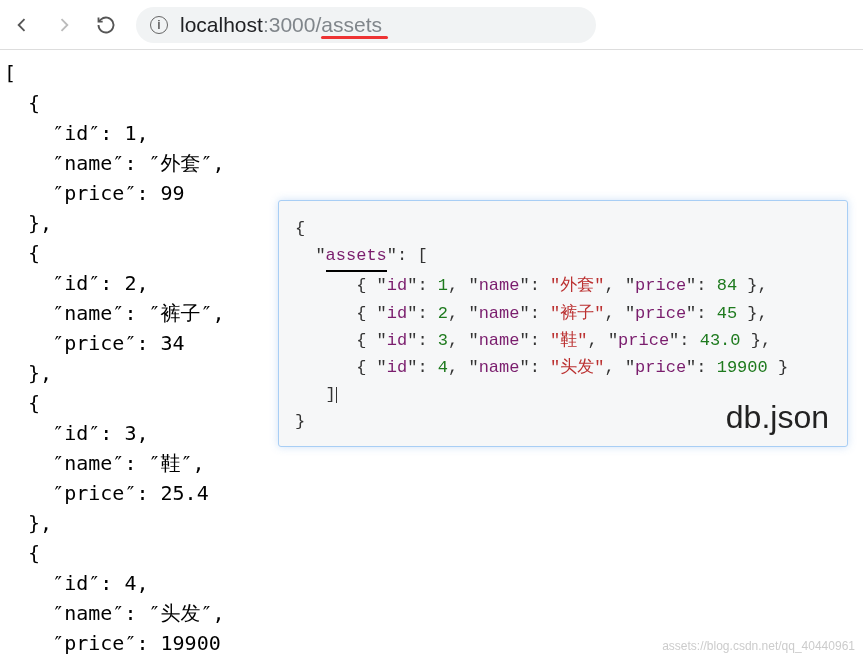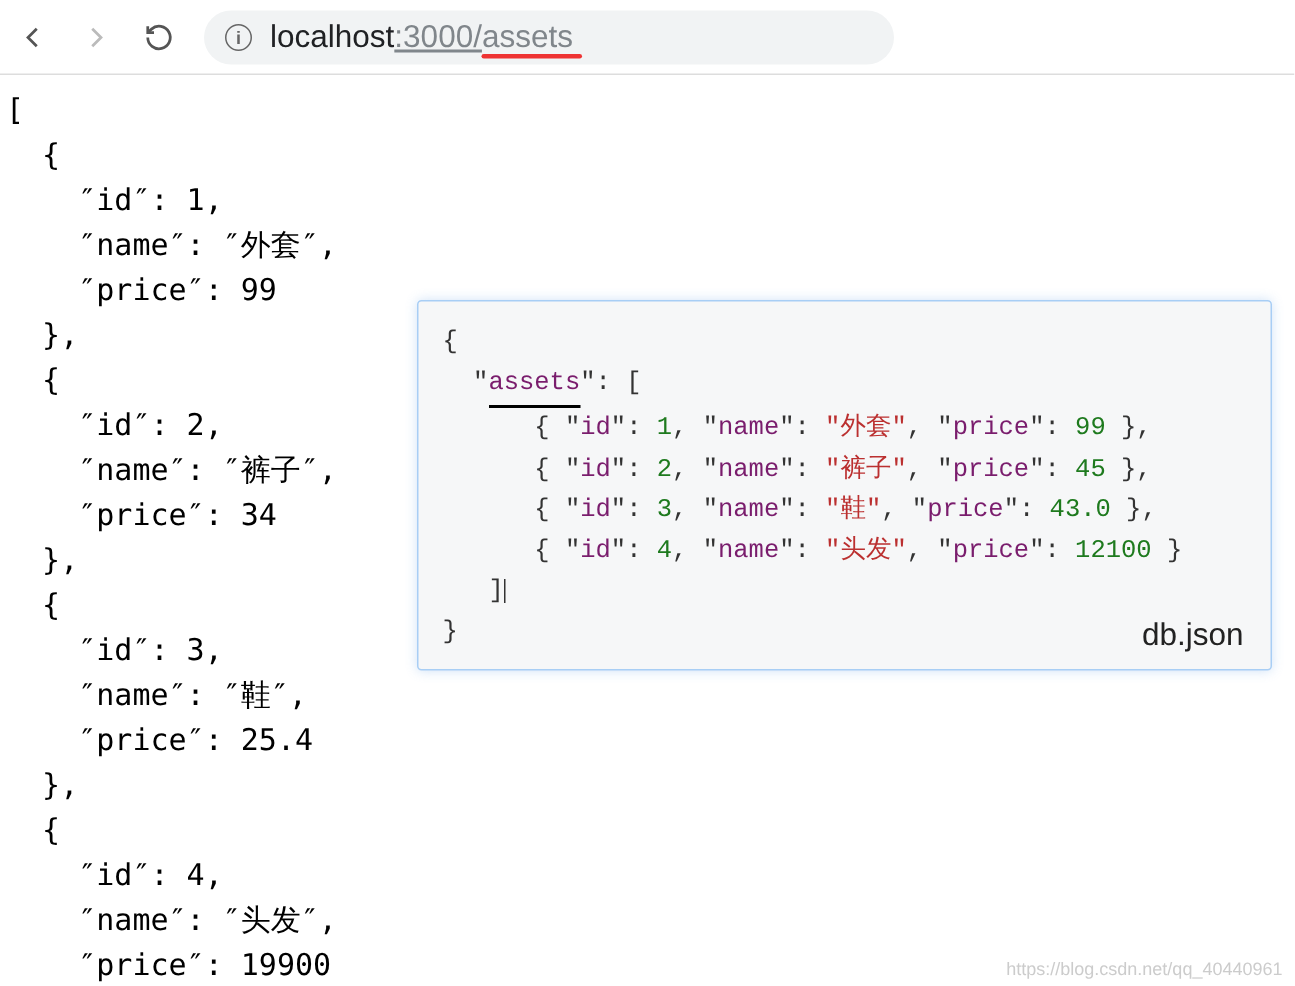--- a/index.html
+++ b/index.html
@@ -48,21 +48,21 @@
       border: 1.5px solid #666;
       border-radius: 50%;
       display: flex;
       align-items: center;
       justify-content: center;
       font-size: 12px;
       color: #666;
       font-weight: bold;
     }
     .url-host { color: #202124; text-align: center; }
-    .url-port { color: #80868b; text-decoration: underline; }
+    .url-port { color: #80868b; }
     .url-path { color: #80868b; position: relative; }
     .underline-red {
       position: absolute;
       bottom: -3px;
       left: 0;
       width: 110%;
       height: 3px;
       background: #e33;
       border-radius: 2px;
     }
@@ -101,21 +101,21 @@
     .code-block .punc { color: #333; }
     .assets-underline {
       display: inline-block;
       border-bottom: 2.5px solid #000;
       padding-bottom: 1px;
     }
     .card-label {
       position: absolute;
       right: 18px;
       bottom: 10px;
-      font-size: 21px;
+      font-size: 32px;
       color: #222;
       font-family: Arial, sans-serif;
     }
     .cursor-bar {
       display: inline-block;
       width: 1px;
       height: 16px;
       background: #333;
       vertical-align: middle;
     }
@@ -175,23 +175,23 @@
   {
     ″id″: 4,
     ″name″: ″头发″,
     ″price″: 19900
   }
 ]</div>
 
   <div class="floating-card">
     <div class="code-block" id="code-block"><span class="punc">{</span>
   <span class="punc">"</span><span class="key assets-underline">assets</span><span class="punc">": [</span>
-      <span class="punc">{ "</span><span class="key">id</span><span class="punc">": </span><span class="num">1</span><span class="punc">, "</span><span class="key">name</span><span class="punc">": </span><span class="str">"外套"</span><span class="punc">, "</span><span class="key">price</span><span class="punc">": </span><span class="num">99</span><span class="punc"> },</span>
+      <span class="punc">{ "</span><span class="key">id</span><span class="punc">": </span><span class="num">1</span><span class="punc">, "</span><span class="key">name</span><span class="punc">": </span><span class="str">"外套"</span><span class="punc">, "</span><span class="key">price</span><span class="punc">": </span><span class="num">84</span><span class="punc"> },</span>
       <span class="punc">{ "</span><span class="key">id</span><span class="punc">": </span><span class="num">2</span><span class="punc">, "</span><span class="key">name</span><span class="punc">": </span><span class="str">"裤子"</span><span class="punc">, "</span><span class="key">price</span><span class="punc">": </span><span class="num">45</span><span class="punc"> },</span>
       <span class="punc">{ "</span><span class="key">id</span><span class="punc">": </span><span class="num">3</span><span class="punc">, "</span><span class="key">name</span><span class="punc">": </span><span class="str">"鞋"</span><span class="punc">, "</span><span class="key">price</span><span class="punc">": </span><span class="num">43.0</span><span class="punc"> },</span>
-      <span class="punc">{ "</span><span class="key">id</span><span class="punc">": </span><span class="num">4</span><span class="punc">, "</span><span class="key">name</span><span class="punc">": </span><span class="str">"头发"</span><span class="punc">, "</span><span class="key">price</span><span class="punc">": </span><span class="num">12100</span><span class="punc"> }</span>
+      <span class="punc">{ "</span><span class="key">id</span><span class="punc">": </span><span class="num">4</span><span class="punc">, "</span><span class="key">name</span><span class="punc">": </span><span class="str">"头发"</span><span class="punc">, "</span><span class="key">price</span><span class="punc">": </span><span class="num">19900</span><span class="punc"> }</span>
    <span class="punc">]</span><span class="cursor-bar"></span>
 <span class="punc">}</span></div>
     <div class="card-label">db.json</div>
   </div>
 </div>
 
-<div class="watermark">https://blog.csdn.net/qq_40440961</div>
+<div class="watermark">assets://blog.csdn.net/qq_40440961</div>
 
 </body></html>

